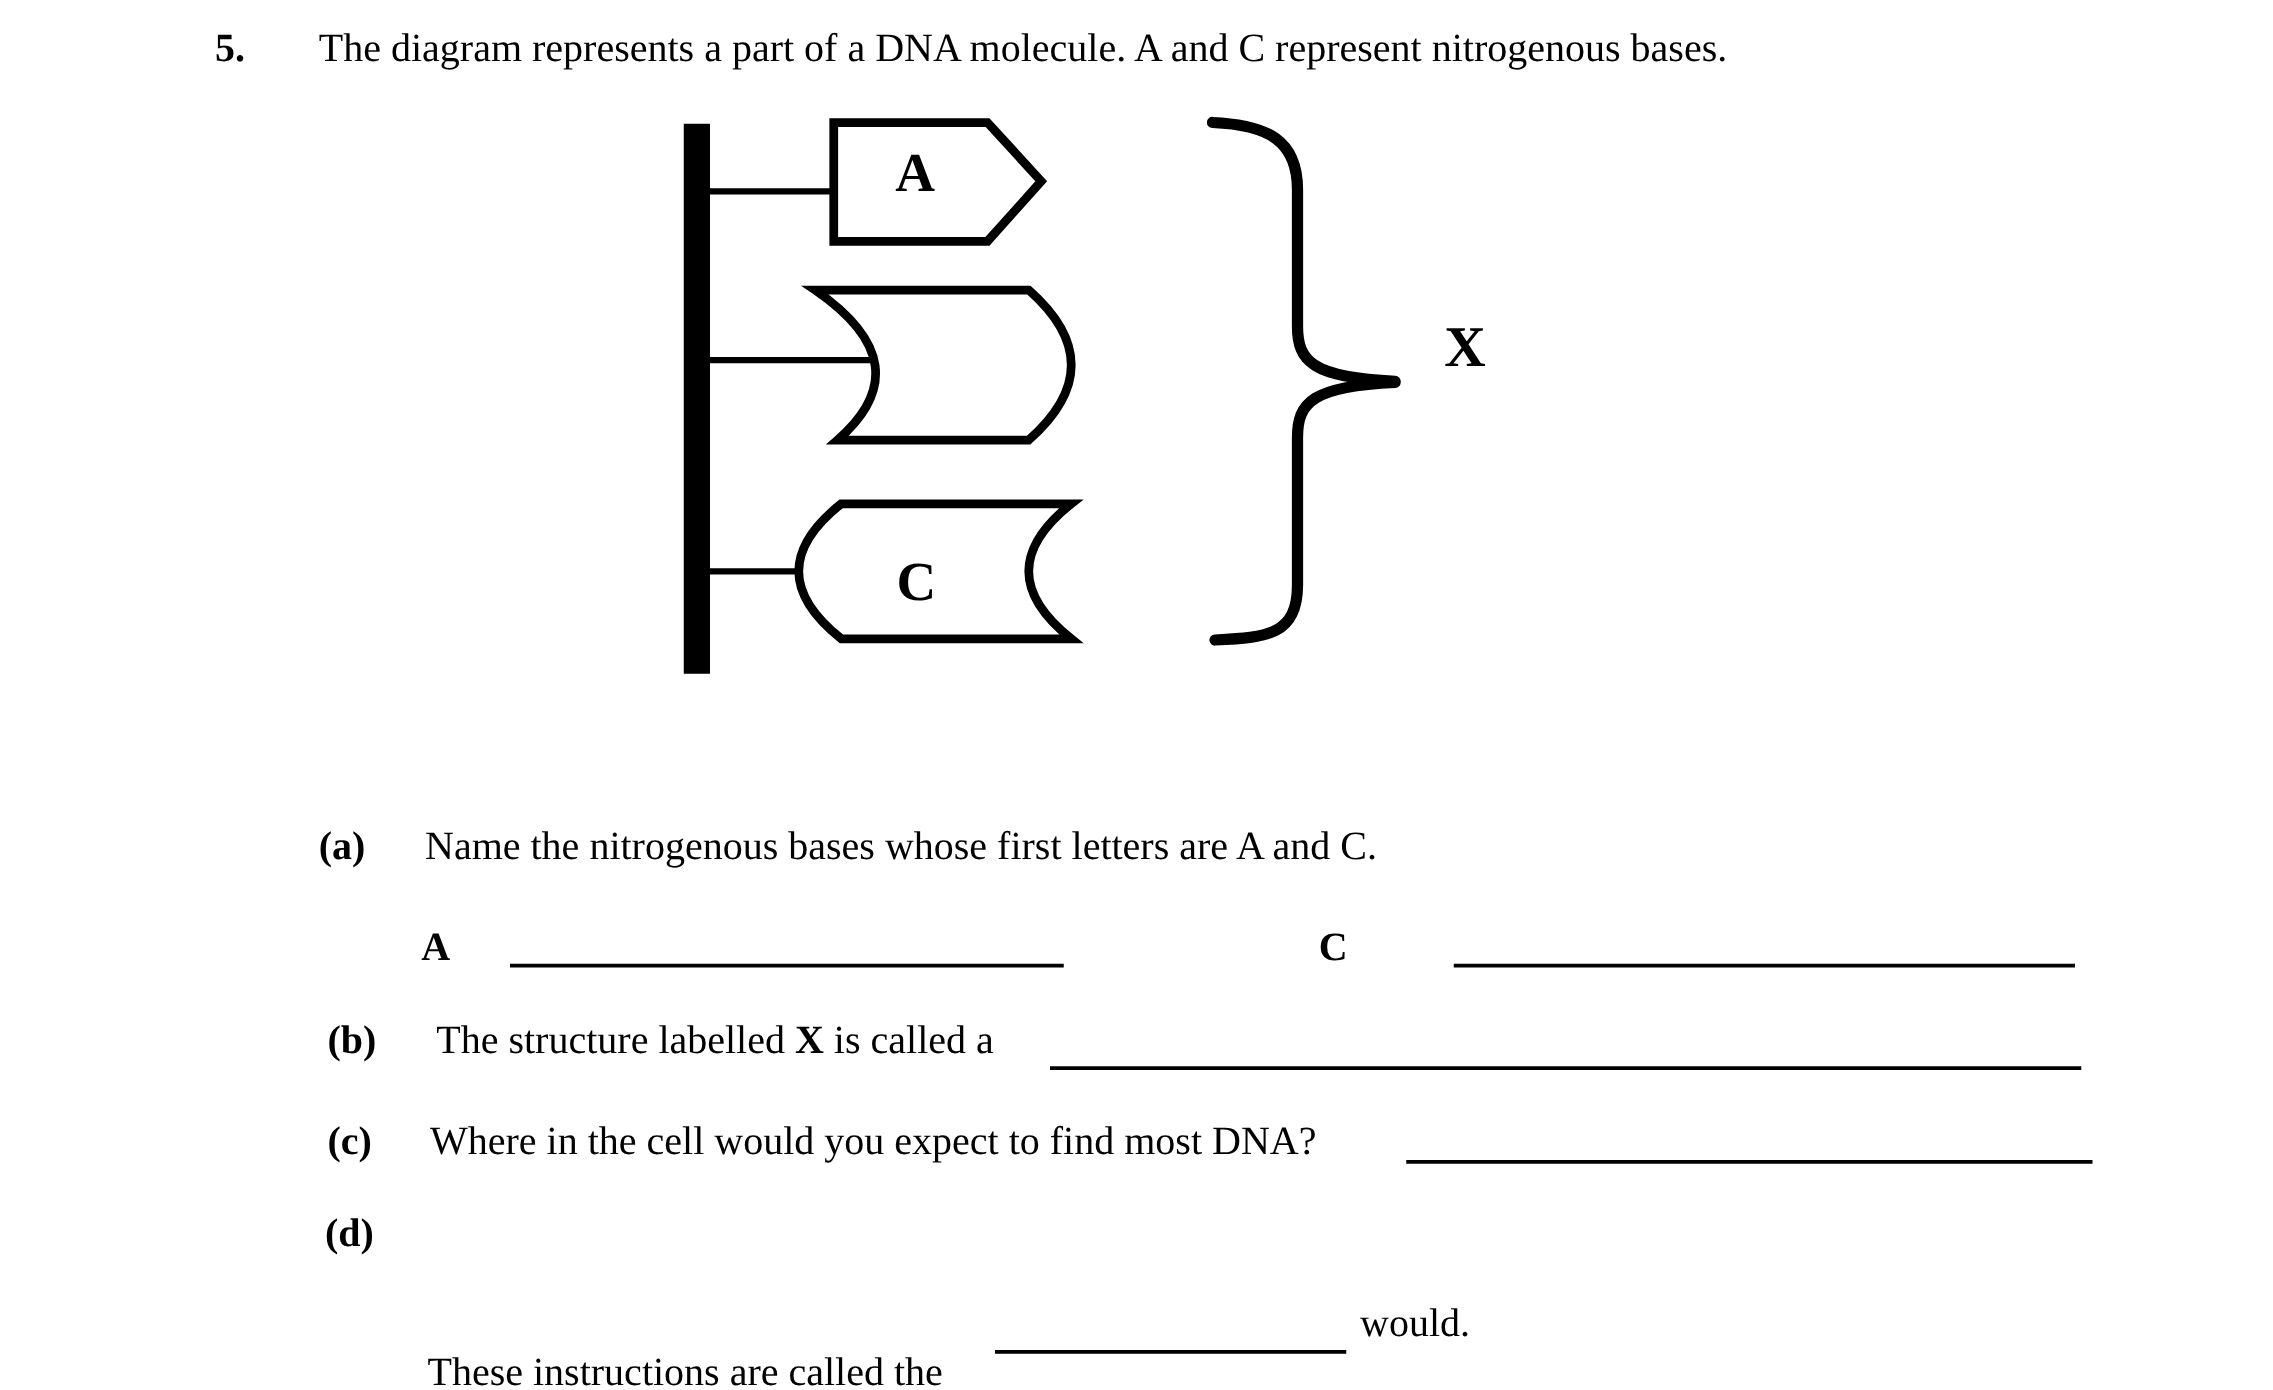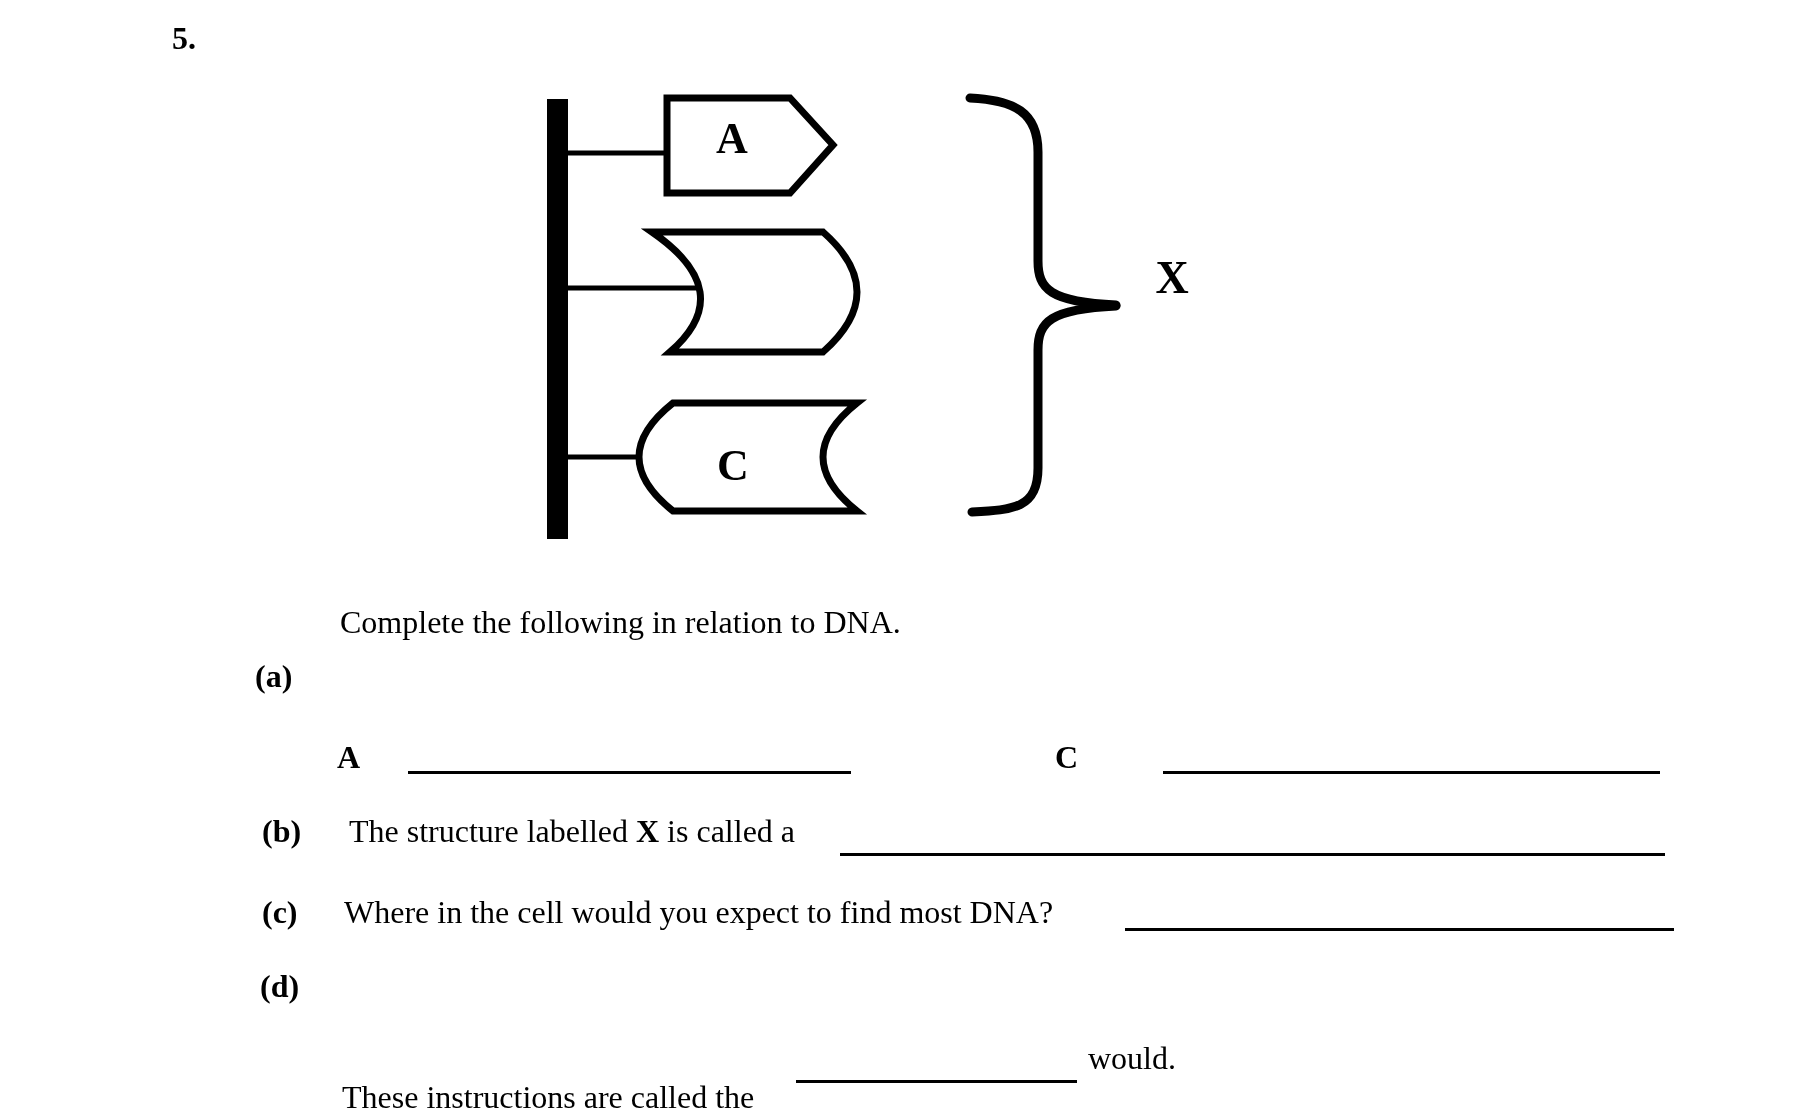--- a/index.html
+++ b/index.html
@@ -42,20 +42,21 @@
     font-weight: bold;
     fill: #000000;
   }
 </style>
 </head>
 <body>
 
 <div id="canvas">
 
   <div class="txt bold" style="left:172px; top:20px;">5.</div>
+  <div class="txt" style="left:255px; top:20px;">The diagram represents a part of a DNA molecule. A and C represent nitrogenous bases.</div>
 
   <svg id="diagram" width="700" height="470" viewBox="0 0 700 470">
 
     <line class="connector" x1="28" y1="68" x2="127" y2="68"></line>
     <line class="connector" x1="28" y1="203" x2="162" y2="203"></line>
     <line class="connector" x1="28" y1="372" x2="102" y2="372"></line>
 
     <rect x="7" y="14" width="21" height="440" fill="#000000"></rect>
 
     <path class="shape" d="M 127 13 L 250 13 L 293 60 L 250 108 L 127 108 Z"></path>
@@ -66,23 +67,23 @@
 
     <text class="diagram-letter" x="192" y="68" font-size="44" text-anchor="middle">A</text>
     <text class="diagram-letter" x="193" y="395" font-size="44" text-anchor="middle">C</text>
 
     <path class="brace" d="M 430 13 C 474 15 498 27 498 67 L 498 176 C 498 204 510 217 576 220"></path>
     <path class="brace" d="M 576 221 C 510 224 498 237 498 265 L 498 383 C 498 423 474 425 432 427"></path>
 
     <text class="diagram-letter" x="632" y="208" font-size="46" text-anchor="middle">X</text>
   </svg>
 
-  <div class="txt" style="left:340px; top:604px;">Complete the following in relation to DNA.</div>
 
   <div class="txt bold" style="left:255px; top:658px;">(a)</div>
+  <div class="txt" style="left:340px; top:658px;">Name the nitrogenous bases whose first letters are A and C.</div>
 
   <div class="txt bold" style="left:337px; top:739px;">A</div>
   <div class="blank" style="left:408px; top:771px; width:443px;"></div>
   <div class="txt bold" style="left:1055px; top:739px;">C</div>
   <div class="blank" style="left:1163px; top:771px; width:497px;"></div>
 
   <div class="txt bold" style="left:262px; top:813px;">(b)</div>
   <div class="txt" style="left:349px; top:813px;"><span>The structure labelled </span><span class="bold">X</span><span> is called a</span></div>
   <div class="blank" style="left:840px; top:853px; width:825px;"></div>
 

